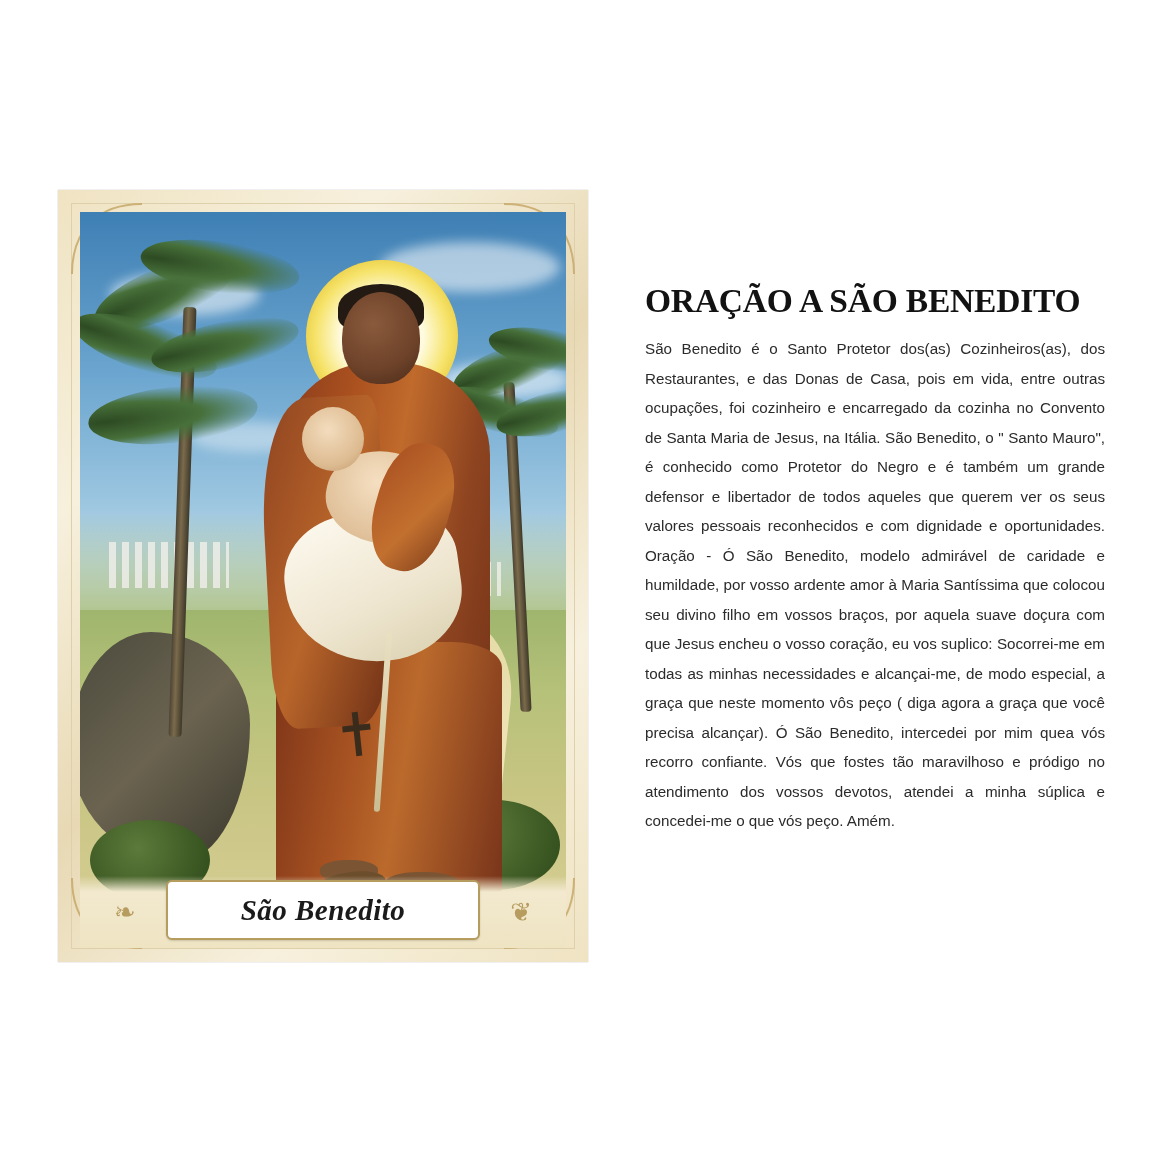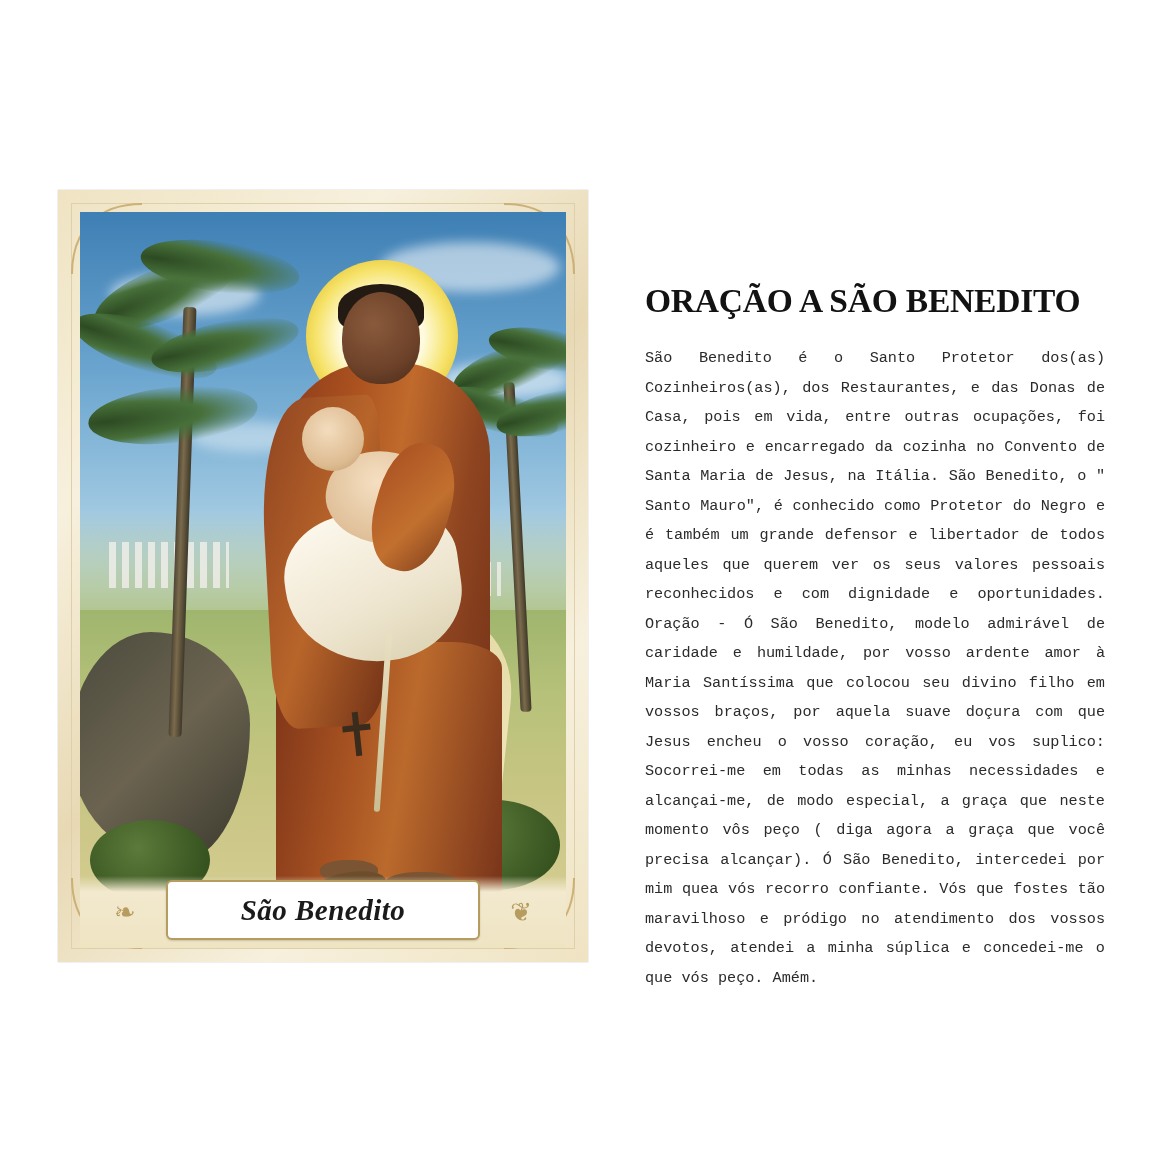--- a/index.html
+++ b/index.html
@@ -398,31 +398,31 @@
     top: 282px;
     width: 460px;
   }
   .prayer-title {
     font-family: "Liberation Serif", serif;
     font-weight: bold;
     font-size: 33.5px;
     color: #121212;
     letter-spacing: -0.2px;
     white-space: nowrap;
-    margin: 0 0 24px 0;
+    margin: 0 0 14px 0;
   }
   .prayer-subtitle {
     font-family: "Liberation Sans", sans-serif;
     font-size: 19.5px;
     color: #1d1d1d;
     margin: 0 0 26px 0;
     white-space: nowrap;
   }
   .prayer-body p {
-    font-family: Liberation Mono, monospace;
+    font-family: Liberation Sans, sans-serif;
     font-size: 15.2px;
     line-height: 29.5px;
     color: #2b2b2b;
     margin: 0;
     text-align: justify;
     text-justify: inter-word;
     -webkit-hyphens: none;
     hyphens: none;
   }
 </style>

